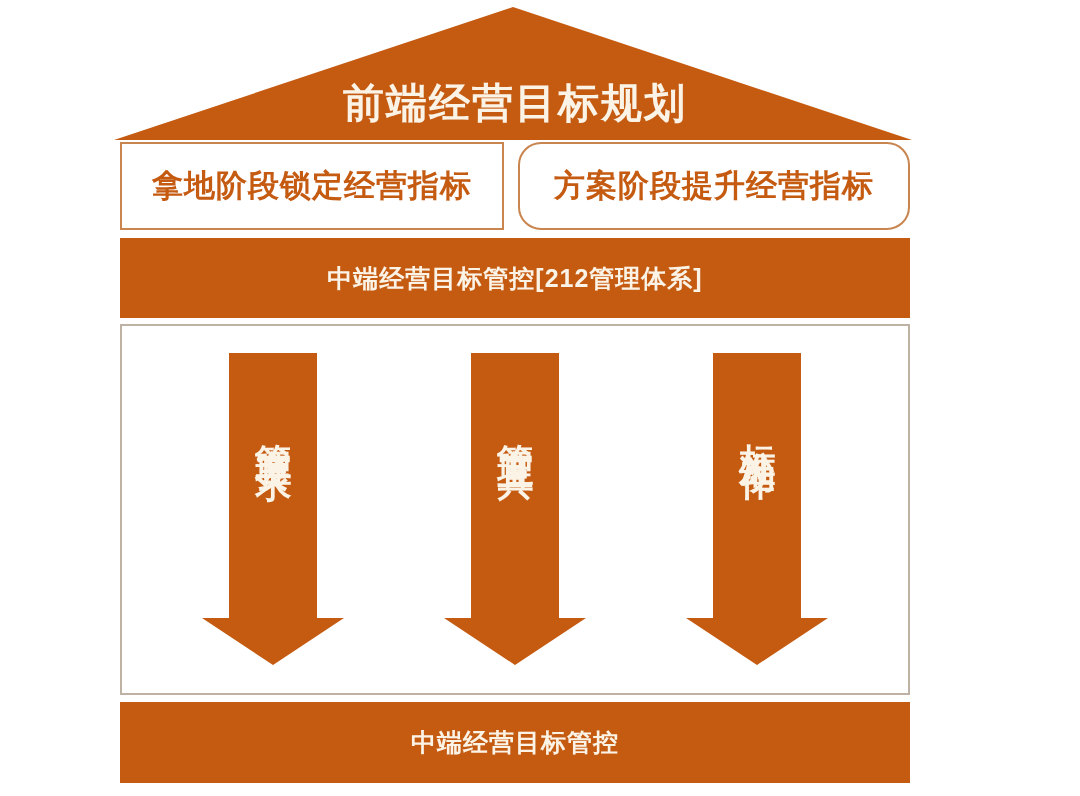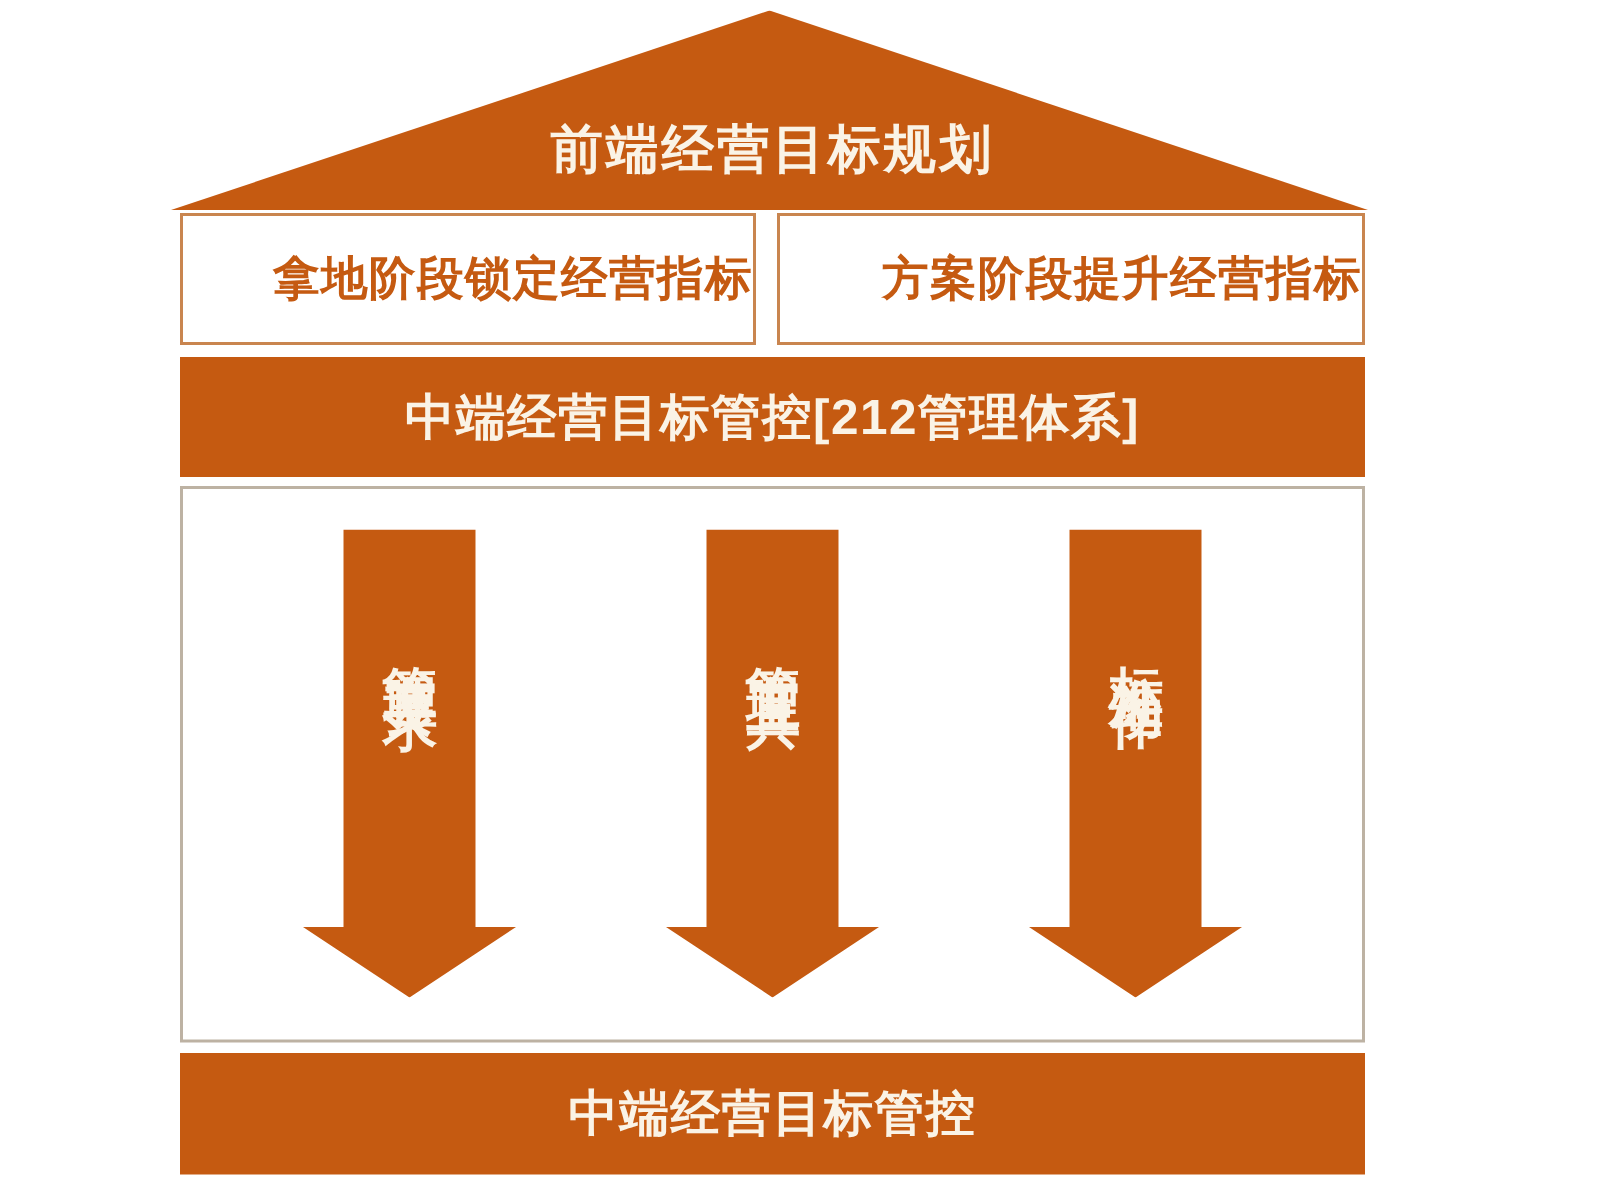--- a/index.html
+++ b/index.html
@@ -30,59 +30,59 @@
     height: 133px;
     display: block;
   }
   .roof-svg polygon { fill: var(--orange); }
   .roof-title {
     position: absolute;
     left: 120px;
     top: 76px;
     width: 790px;
     text-align: center;
-    font-size: 35px;
+    font-size: 41px;
     font-weight: bold;
     color: var(--cream);
     letter-spacing: 2px;
   }
   
   .top-box {
     position: absolute;
     top: 142px;
     height: 88px;
     background: var(--background);
     border: 2px solid var(--box-border);
     display: flex;
     align-items: center;
-    justify-content: flex-end;
+    justify-content: center;
   }
   .top-box.left  { left: 120px; width: 384px; }
-  .top-box.right { left: 518px; width: 392px; }
+  .top-box.right { left: 518px; width: 392px; border-radius: 23px; }
   .top-box span {
     font-size: 31px;
     font-weight: bold;
     color: var(--orange);
     letter-spacing: 1px;
     white-space: nowrap;
   }
   
   .mid-bar {
     position: absolute;
     left: 120px;
     top: 238px;
     width: 790px;
     height: 80px;
     background: var(--orange);
     display: flex;
     align-items: center;
     justify-content: center;
   }
   .mid-bar span, .bottom-bar span {
-    font-size: 33px;
+    font-size: 25px;
     font-weight: bold;
     color: var(--cream);
     letter-spacing: 1px;
     white-space: nowrap;
   }
   
   .panel {
     position: absolute;
     left: 120px;
     top: 324px;

